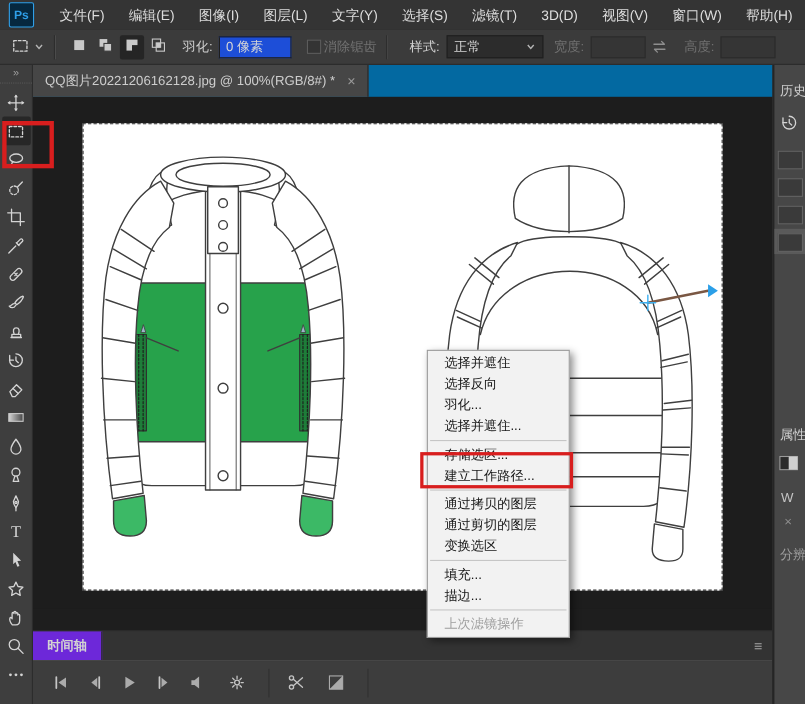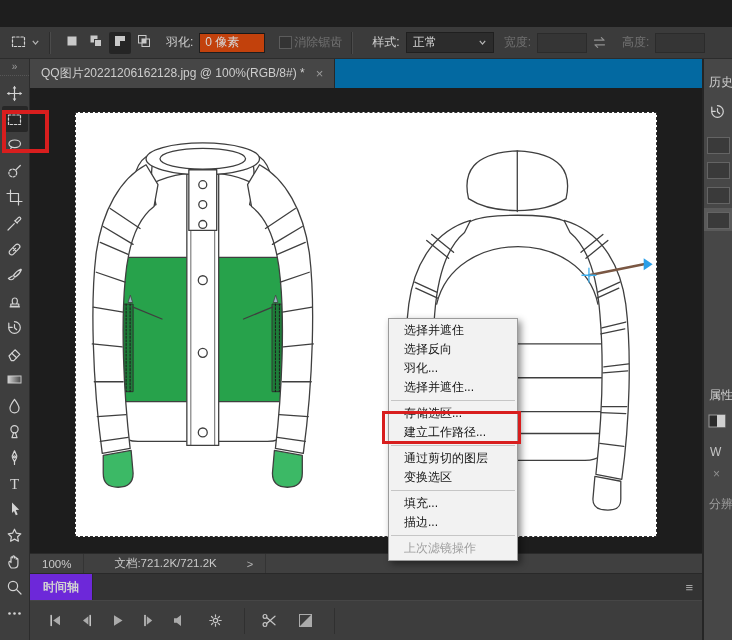--- a/index.html
+++ b/index.html
@@ -14,21 +14,21 @@
   .menu-item{padding:0 11px;font-size:12.5px;color:#dedede;line-height:26px;white-space:nowrap;}
   
   .optionsbar{position:absolute;left:0;top:27px;right:0;height:32px;background:#3b3b3b;
               border-bottom:1px solid #2c2c2c;display:flex;align-items:center;z-index:5;box-sizing:border-box;}
   .preset{display:flex;align-items:center;gap:4px;margin-left:10px;}
   .vsep{width:1px;height:22px;background:#2d2d2d;border-right:1px solid #4b4b4b;margin:0 9px;}
   .mode-btn{width:22px;height:22px;display:flex;align-items:center;justify-content:center;border-radius:2px;margin:0 1px;}
   .mode-btn.pressed{background:#252525;}
   .opt-label{color:#cfcfcf;margin:0 6px 0 10px;white-space:nowrap;}
   .opt-label.dim{color:#717171;}
-  .opt-input{width:54px;height:18px;background:#c2410c;border:1px solid #1e1e1e;border-top-color:#181818;
+  .opt-input{width:54px;height:18px;background:#1d4ed8;border:1px solid #1e1e1e;border-top-color:#181818;
              color:#d6d6d6;font-size:12px;padding:0 5px;font-family:inherit;outline:none;}
   .opt-input.small{width:38px;}
   .opt-input.dim{background:#353535;border-color:#2b2b2b;}
   .checkbox{display:flex;align-items:center;gap:2px;margin-left:14px;}
   .checkbox .box{width:11px;height:11px;border:1px solid #5c5c5c;background:#343434;}
   .checkbox .lbl{color:#717171;}
   .opt-select{display:flex;align-items:center;justify-content:space-between;width:74px;height:19px;
               background:#2c2c2c;border:1px solid #1f1f1f;padding:0 6px;}
   .swap{margin:0 4px;display:flex;align-items:center;opacity:.55;}
   
@@ -87,20 +87,46 @@
   
   .red-box{position:absolute;border:4px solid #d81e1e;z-index:60;box-sizing:border-box;background:transparent;}
   #red-tool{left:2px;top:110px;width:47px;height:43px;}
   #red-menu{left:382px;top:411px;width:139px;height:33px;border-width:3px;}
 </style>
 </head>
 <body>
 
 <div class="app">
 
+  <header class="menubar">
+    <div class="ps-logo">Ps</div>
+
+      <div class="menu-item">文件(F)</div>
+
+      <div class="menu-item">编辑(E)</div>
+
+      <div class="menu-item">图像(I)</div>
+
+      <div class="menu-item">图层(L)</div>
+
+      <div class="menu-item">文字(Y)</div>
+
+      <div class="menu-item">选择(S)</div>
+
+      <div class="menu-item">滤镜(T)</div>
+
+      <div class="menu-item">3D(D)</div>
+
+      <div class="menu-item">视图(V)</div>
+
+      <div class="menu-item">窗口(W)</div>
+
+      <div class="menu-item">帮助(H)</div>
+
+  </header>
 
   <div class="optionsbar">
     <div class="preset">
       <span><svg viewBox="0 0 17 17" width="17" height="17" fill="none" stroke="#d4d4d4" stroke-width="1.2" stroke-linecap="round" stroke-linejoin="round">
             <rect x="2.5" y="4" width="12" height="9.5" stroke-dasharray="2.4 1.8"></rect>
           </svg></span>
       <span><svg viewBox="0 0 10 10" width="9" height="9" fill="none" stroke="#b5b5b5" stroke-width="1.4">
             <path d="M2 3.2 5 6.8 8 3.2"></path>
           </svg></span>
     </div>
@@ -370,27 +396,20 @@
           <path d="M443 38 L443 99" fill="none"></path>
 
           <path d="M515 163 L570 152" stroke="#7a5743" stroke-width="2.4" fill="none"></path>
           <path d="M508 163 H522 M515 156 V170" stroke="#3db0f0" stroke-width="1.3" fill="none"></path>
           <path d="M570 146 L579 152 L570 158 Z" fill="#2b9fe8" stroke="none"></path>
         </g>
       </svg>
     </div>
   </div>
 
-  <div class="statusbar">
-    <div class="status-zoom">100%</div>
-    <div class="status-doc">
-      <span>文档:721.2K/721.2K</span>
-      <span class="status-chev">&gt;</span>
-    </div>
-  </div>
 
   <div class="timeline">
     <div class="tl-tabrow">
       <div class="tl-tab">时间轴</div>
       <div class="tl-menu">≡</div>
     </div>
     <div class="tl-controls">
 
         <div class="tl-btn">
           <svg viewBox="0 0 17 17" width="17" height="17" fill="none" stroke="#d4d4d4" stroke-width="1.2" stroke-linecap="round" stroke-linejoin="round">
@@ -479,20 +498,21 @@
       <div class="cm-item">选择反向</div>
 
       <div class="cm-item">羽化...</div>
 
       <div class="cm-item sep-after">选择并遮住...</div>
 
       <div class="cm-item">存储选区...</div>
 
       <div class="cm-item annotated sep-after">建立工作路径...</div>
 
+      <div class="cm-item">通过拷贝的图层</div>
 
       <div class="cm-item">通过剪切的图层</div>
 
 
 
       <div class="cm-item sep-after">变换选区</div>
 
       <div class="cm-item">填充...</div>
 
       <div class="cm-item sep-after">描边...</div>

